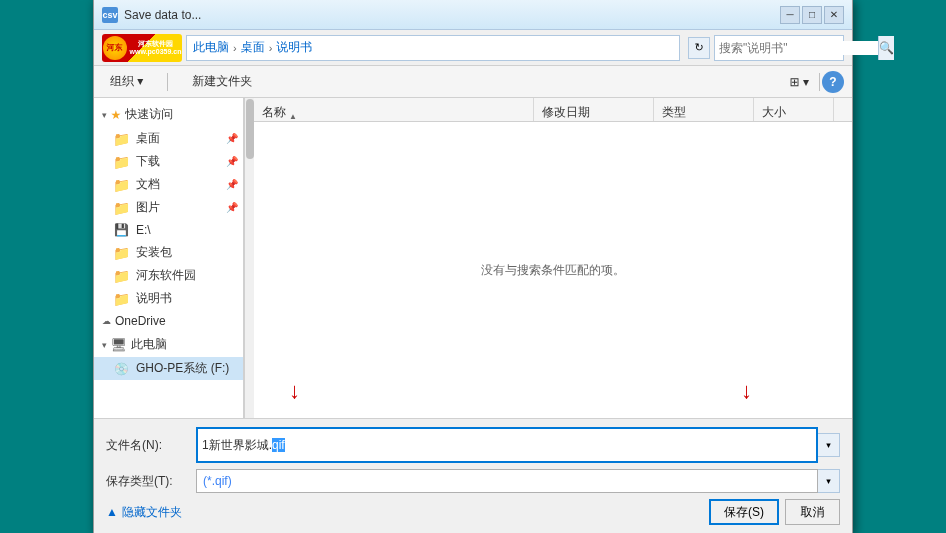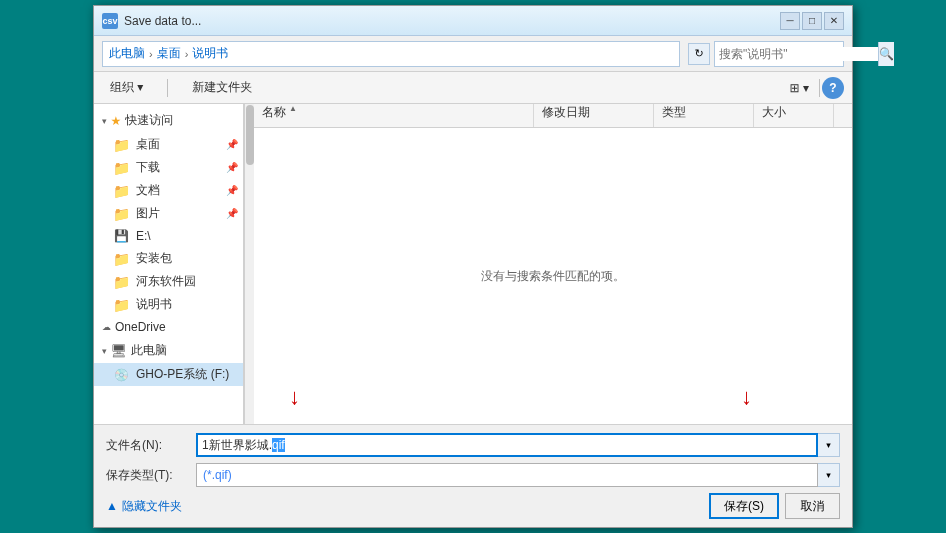--- a/index.html
+++ b/index.html
@@ -282,21 +282,21 @@
       border-bottom: 1px solid #d0d0d0;
       background: #f5f5f5;
       height: 24px;
     }
     .col-header {
       padding: 0 8px;
       font-size: 12px;
       color: #333;
       cursor: pointer;
       display: flex;
-      align-items: flex-start;
+      align-items: flex-end;
       height: 100%;
       border-right: 1px solid #d8d8d8;
     }
     .col-header:first-child { width: 280px; }
     .col-header.date { width: 120px; }
     .col-header.type { width: 100px; }
     .col-header.size { width: 80px; }
     .sort-arrow { font-size: 8px; margin-left: 3px; color: #666; }
     .file-list-body {
       display: flex;
@@ -389,21 +389,21 @@
     }
 
     
     .filename-display {
       flex: 1;
       height: 24px;
       border: 2px solid #0078d7;
       background: white;
       display: flex;
       align-items: center;
-      padding: 4px 4px;
+      padding: 16px 4px;
       font-size: 12px;
       overflow: hidden;
     }
     .fn-normal { color: #333; }
     .fn-selected { background: #3399ff; color: white; }
   </style>
 </head>
 <body>
 
 <div class="dialog">
@@ -415,20 +415,27 @@
     </div>
     <div class="title-buttons">
       <div class="title-btn">─</div>
       <div class="title-btn">□</div>
       <div class="title-btn close">✕</div>
     </div>
   </div>
 
   <div class="toolbar">
 
+    <div class="toolbar-logo">
+      <div class="logo-circle">河东</div>
+      <div class="logo-text">
+        <div>河东软件园</div>
+        <div>www.pc0359.cn</div>
+      </div>
+    </div>
 
     <div class="address-bar">
       <span class="breadcrumb-item">此电脑</span>
       <span class="breadcrumb-sep">›</span>
       <span class="breadcrumb-item">桌面</span>
       <span class="breadcrumb-sep">›</span>
       <span class="breadcrumb-item">说明书</span>
     </div>
 
     <div class="refresh-btn">↻</div>

